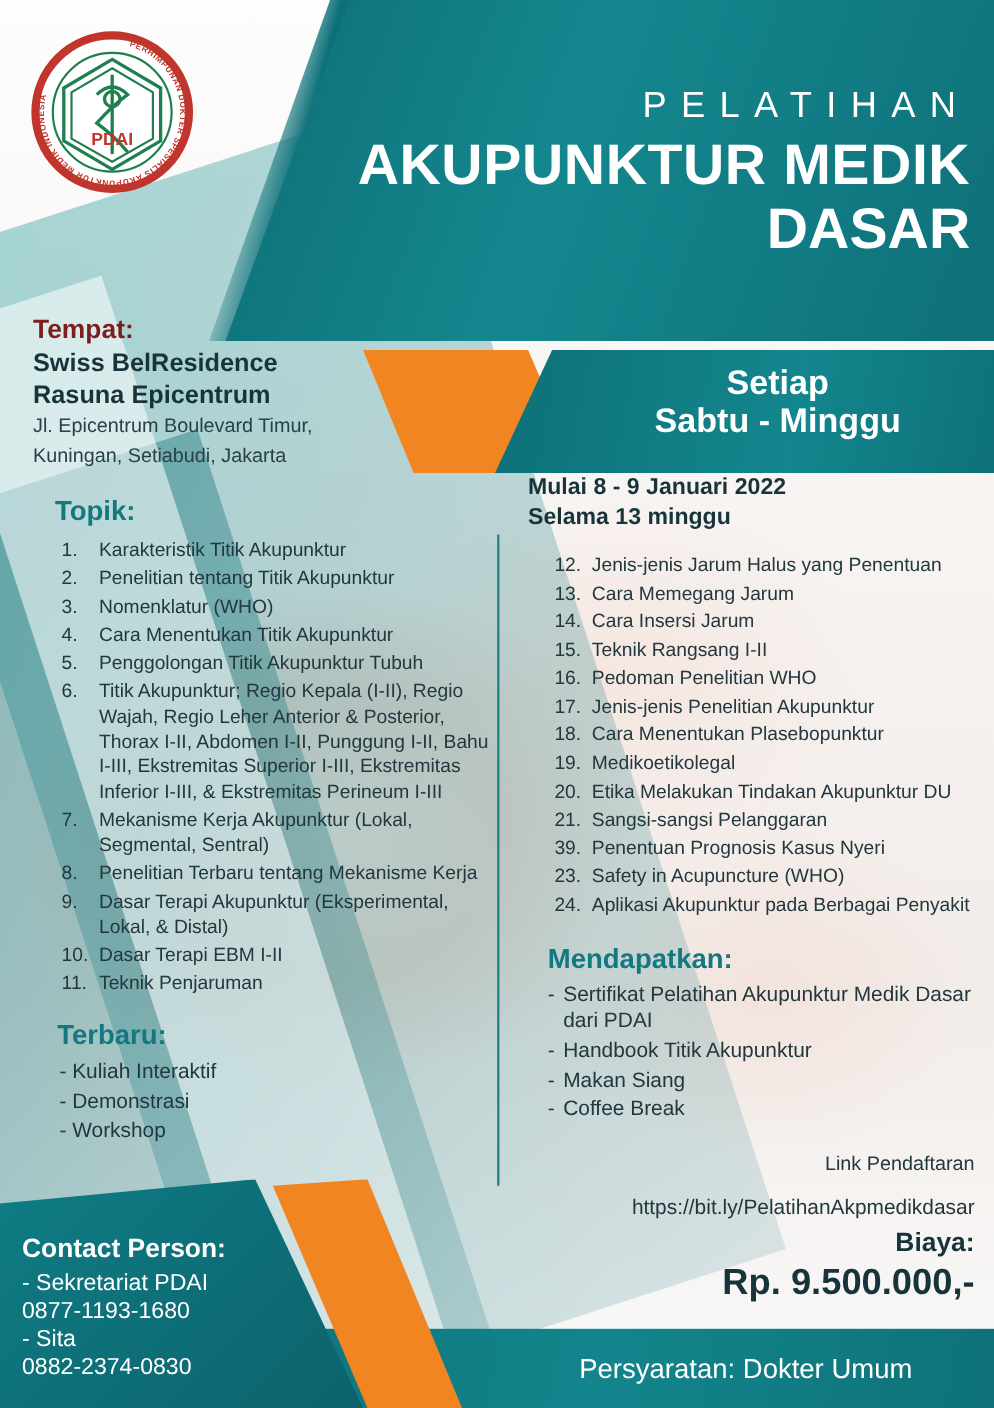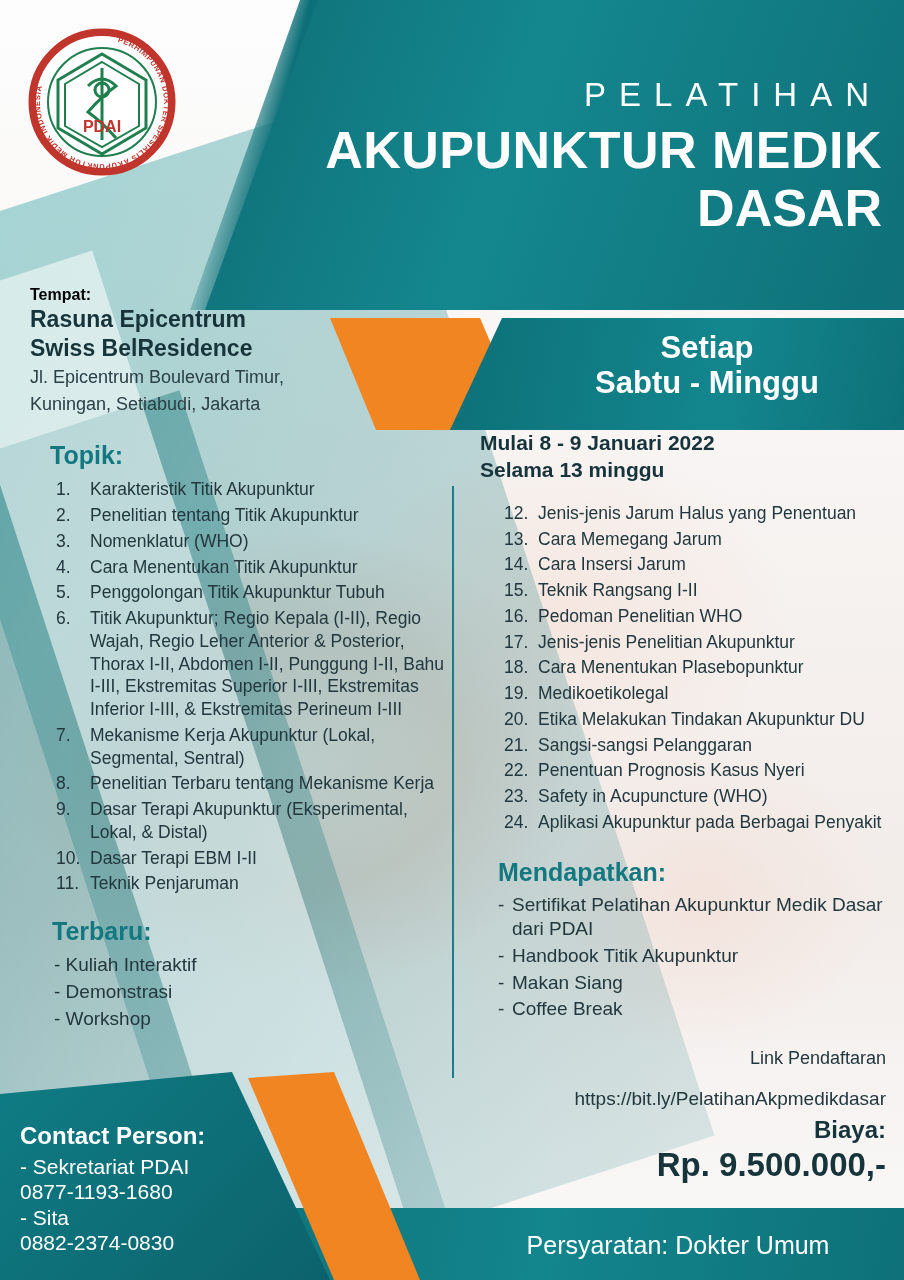--- a/index.html
+++ b/index.html
@@ -104,21 +104,21 @@
     text-align: center; color: #fff; line-height: 1.14;
   }
   .band-line1 { font-size: 31px; font-weight: 700; }
   .band-line2 { font-size: 31px; font-weight: 700; }
 
   
   .left-col {
     position: absolute; left: 30px; top: 286px; width: 420px;
     color: #16333a;
   }
-  .tempat-label { font-size: 16px; font-weight: 700; color: #000000; }
+  .tempat-label { font-size: 24px; font-weight: 700; color: #7f1d1d; }
   .venue { font-size: 23px; font-weight: 700; color: #17343b; line-height: 1.18; margin-top: 2px; }
   .venue-addr { font-size: 18px; color: #2a4046; line-height: 1.25; margin-top: 4px; }
 
   .topik-label {
     font-size: 25px; font-weight: 700; color: #137880;
     margin: 26px 0 8px 20px;
   }
   ol.topik {
     margin: 0 0 0 26px; padding: 0; list-style: none;
     font-size: 17.5px; color: #22383e; line-height: 1.30;
@@ -249,22 +249,22 @@
     <div class="band-orange"></div>
     <div class="band-teal"></div>
     <div class="band-text">
       <div class="band-line1">Setiap</div>
       <div class="band-line2">Sabtu - Minggu</div>
     </div>
   </div>
 
   <div class="left-col">
     <div class="tempat-label">Tempat:</div>
+    <div class="venue">Swiss BelResidence</div>
     <div class="venue">Rasuna Epicentrum</div>
-    <div class="venue">Swiss BelResidence</div>
     <div class="venue-addr">Jl. Epicentrum Boulevard Timur,</div>
     <div class="venue-addr">Kuningan, Setiabudi, Jakarta</div>
 
     <div class="topik-label">Topik:</div>
     <ol class="topik">
       <li><span class="num">1.</span><span>Karakteristik Titik Akupunktur</span></li>
       <li><span class="num">2.</span><span>Penelitian tentang Titik Akupunktur</span></li>
       <li><span class="num">3.</span><span>Nomenklatur (WHO)</span></li>
       <li><span class="num">4.</span><span>Cara Menentukan Titik Akupunktur</span></li>
       <li><span class="num">5.</span><span>Penggolongan Titik Akupunktur Tubuh</span></li>
@@ -294,21 +294,21 @@
       <li><span class="num">12.</span><span>Jenis-jenis Jarum Halus yang Penentuan</span></li>
       <li><span class="num">13.</span><span>Cara Memegang Jarum</span></li>
       <li><span class="num">14.</span><span>Cara Insersi Jarum</span></li>
       <li><span class="num">15.</span><span>Teknik Rangsang I-II</span></li>
       <li><span class="num">16.</span><span>Pedoman Penelitian WHO</span></li>
       <li><span class="num">17.</span><span>Jenis-jenis Penelitian Akupunktur</span></li>
       <li><span class="num">18.</span><span>Cara Menentukan Plasebopunktur</span></li>
       <li><span class="num">19.</span><span>Medikoetikolegal</span></li>
       <li><span class="num">20.</span><span>Etika Melakukan Tindakan Akupunktur DU</span></li>
       <li><span class="num">21.</span><span>Sangsi-sangsi Pelanggaran</span></li>
-      <li><span class="num">22.</span><span>Penentuan Prognosis Kasus Nyeri</span></li>
+      <li><span class="num">39.</span><span>Penentuan Prognosis Kasus Nyeri</span></li>
       <li><span class="num">23.</span><span>Safety in Acupuncture (WHO)</span></li>
       <li><span class="num">24.</span><span>Aplikasi Akupunktur pada Berbagai Penyakit</span></li>
     </ol>
 
     <div class="mendapatkan-label">Mendapatkan:</div>
     <ul class="mendapatkan">
       <li><span class="dash">-</span><span>Sertifikat Pelatihan Akupunktur Medik Dasar dari PDAI</span></li>
       <li><span class="dash">-</span><span>Handbook Titik Akupunktur</span></li>
       <li><span class="dash">-</span><span>Makan Siang</span></li>
       <li><span class="dash">-</span><span>Coffee Break</span></li>

